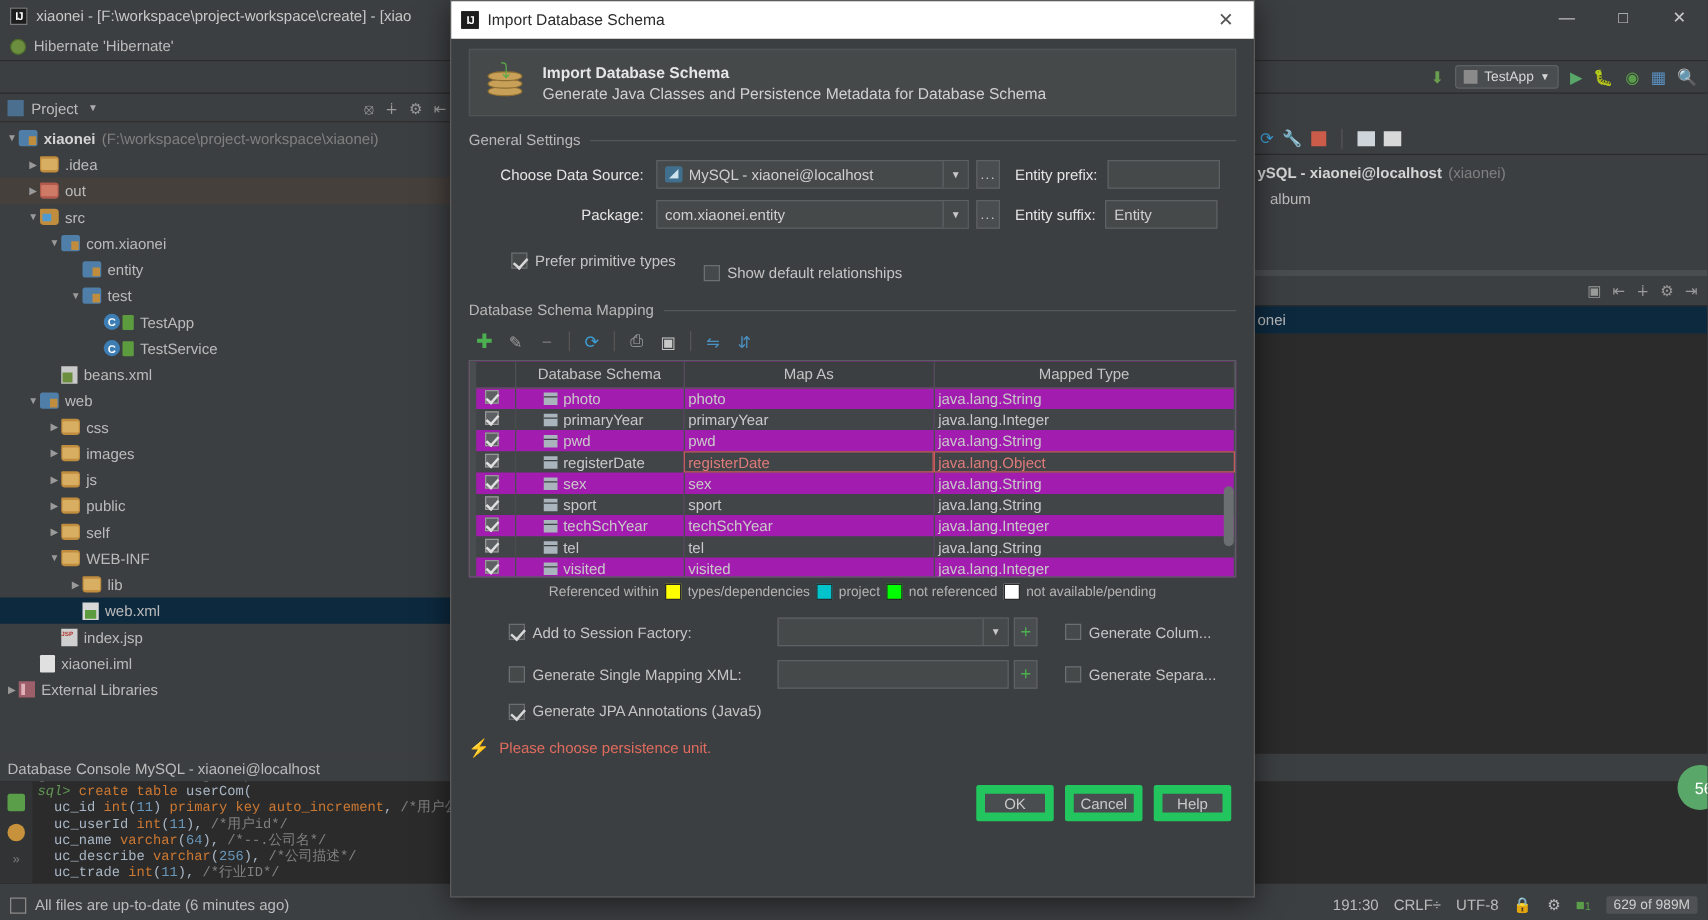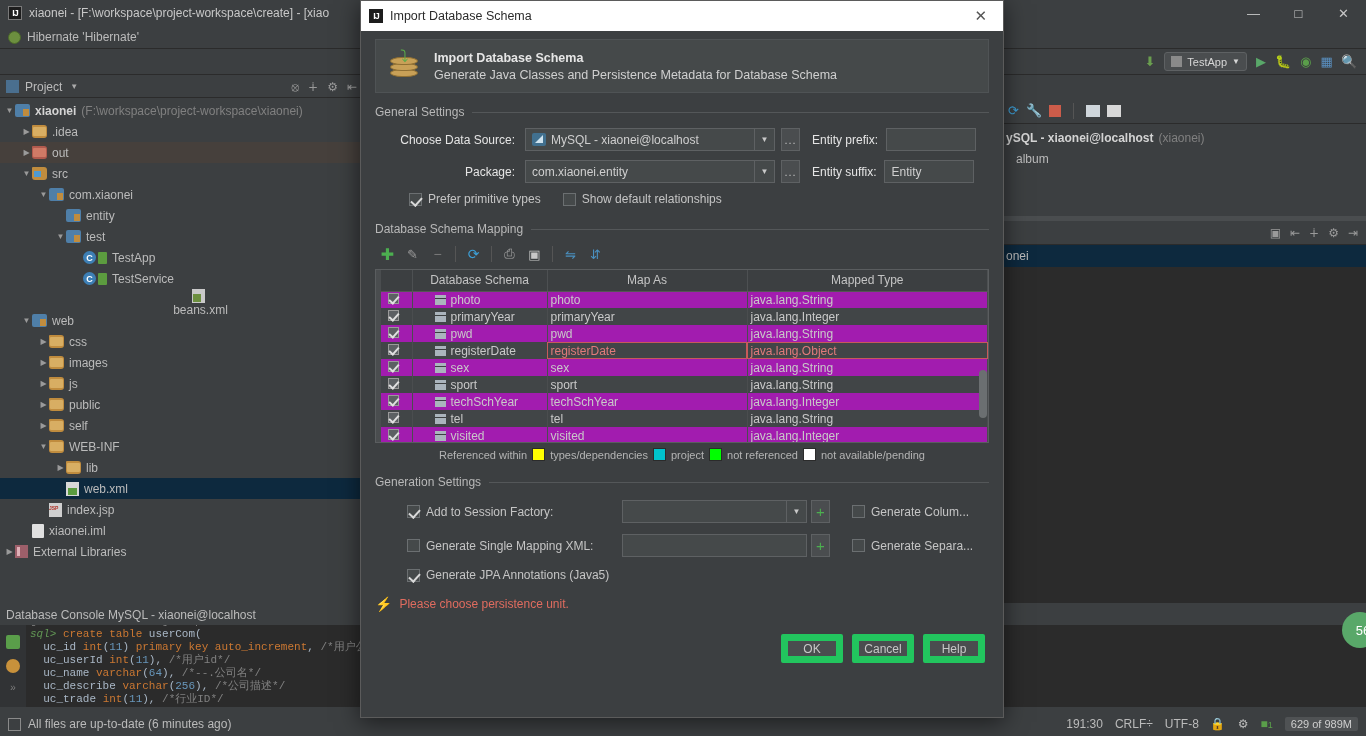--- a/index.html
+++ b/index.html
@@ -329,21 +329,21 @@
           <span class="ic-class">C</span>
           <span class="ic-lock"></span>
           <span>TestApp</span>
         </div>
         <div class="tnode" style="padding-left: 72px;">
           <span class="arrow"></span>
           <span class="ic-class">C</span>
           <span class="ic-lock"></span>
           <span>TestService</span>
         </div>
-        <div class="tnode" style="padding-left: 38px; flex-direction: column;">
+        <div class="tnode" style="padding-left: 38px;">
           <span class="arrow"></span>
           <span class="ic-beans"></span>
           <span>beans.xml</span>
         </div>
         <div class="tnode" style="padding-left: 21px;">
           <span class="arrow">▼</span>
           <span class="fic f-mod"></span>
           <span>web</span>
         </div>
         <div class="tnode" style="padding-left: 38px;">
@@ -522,21 +522,21 @@
       <div class="field" style="width:90px;margin-left:8px;">
         <span>Entity</span>
       </div>
     </div>
 
     <div class="row" style="padding-left:34px;">
       <label class="cbline">
         <span class="cb on"></span>
         <span>Prefer primitive types</span>
       </label>
-      <label class="cbline" style="margin-left:22px;">
+      <label class="cbline" style="margin-left:22px;margin-top:19px;">
         <span class="cb"></span>
         <span>Show default relationships</span>
       </label>
     </div>
   </div>
 
   <div class="grp" style="margin-top:16px;">
     <div class="grp-title">Database Schema Mapping</div>
 
     <div class="map-tb">
@@ -631,21 +631,20 @@
       <span class="sw" style="background:#00c3cc;"></span>
       <span>project</span>
       <span class="sw" style="background:#00ff00;"></span>
       <span>not referenced</span>
       <span class="sw" style="background:#ffffff;"></span>
       <span>not available/pending</span>
     </div>
   </div>
 
   <div class="grp" style="margin-top:14px;">
-    <div class="grp-title">Generation Settings</div>
 
     <div class="gen-row" style="padding-left:32px;">
       <label class="cbline" style="width:215px;">
         <span class="cb on"></span>
         <span>Add to Session Factory:</span>
       </label>
       <div class="field combo" style="width:185px;position:relative;">
         <span></span>
         <span class="arw">▼</span>
       </div>

